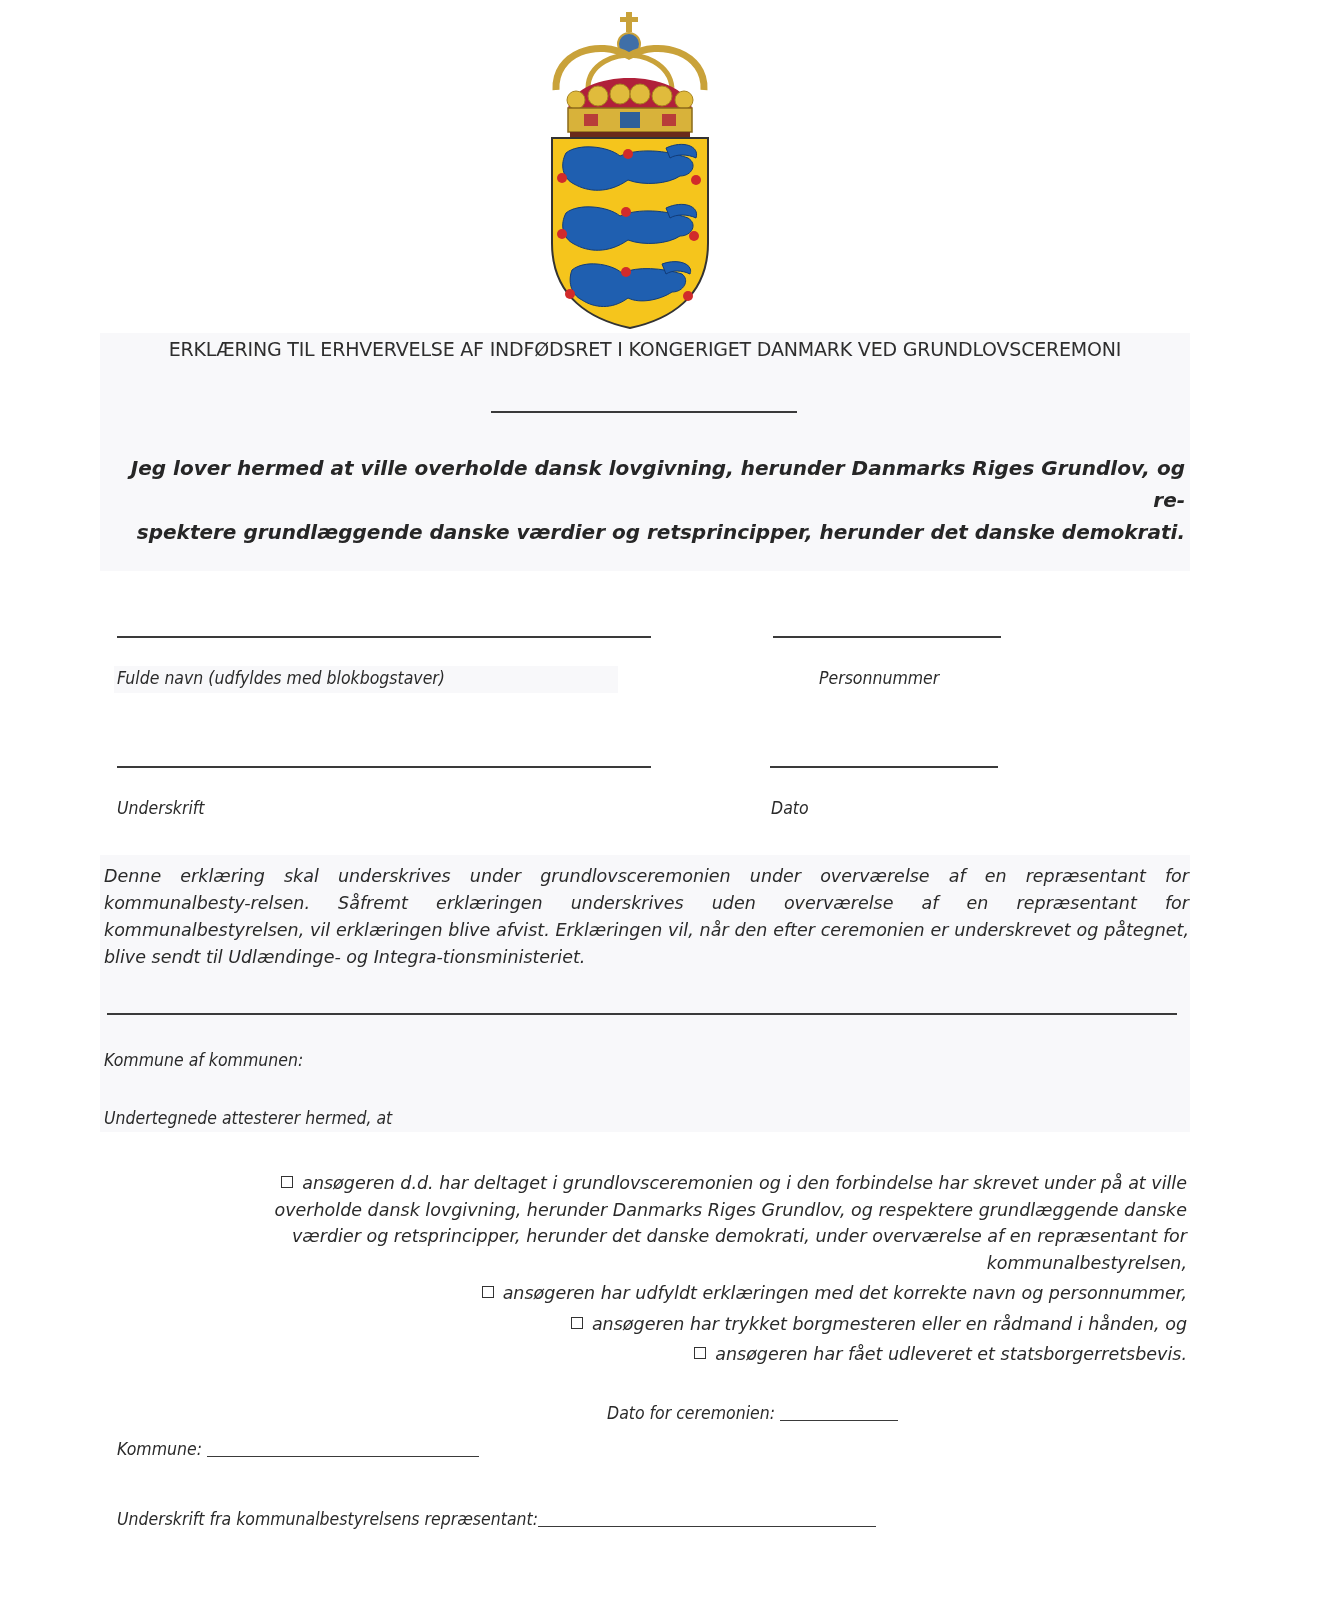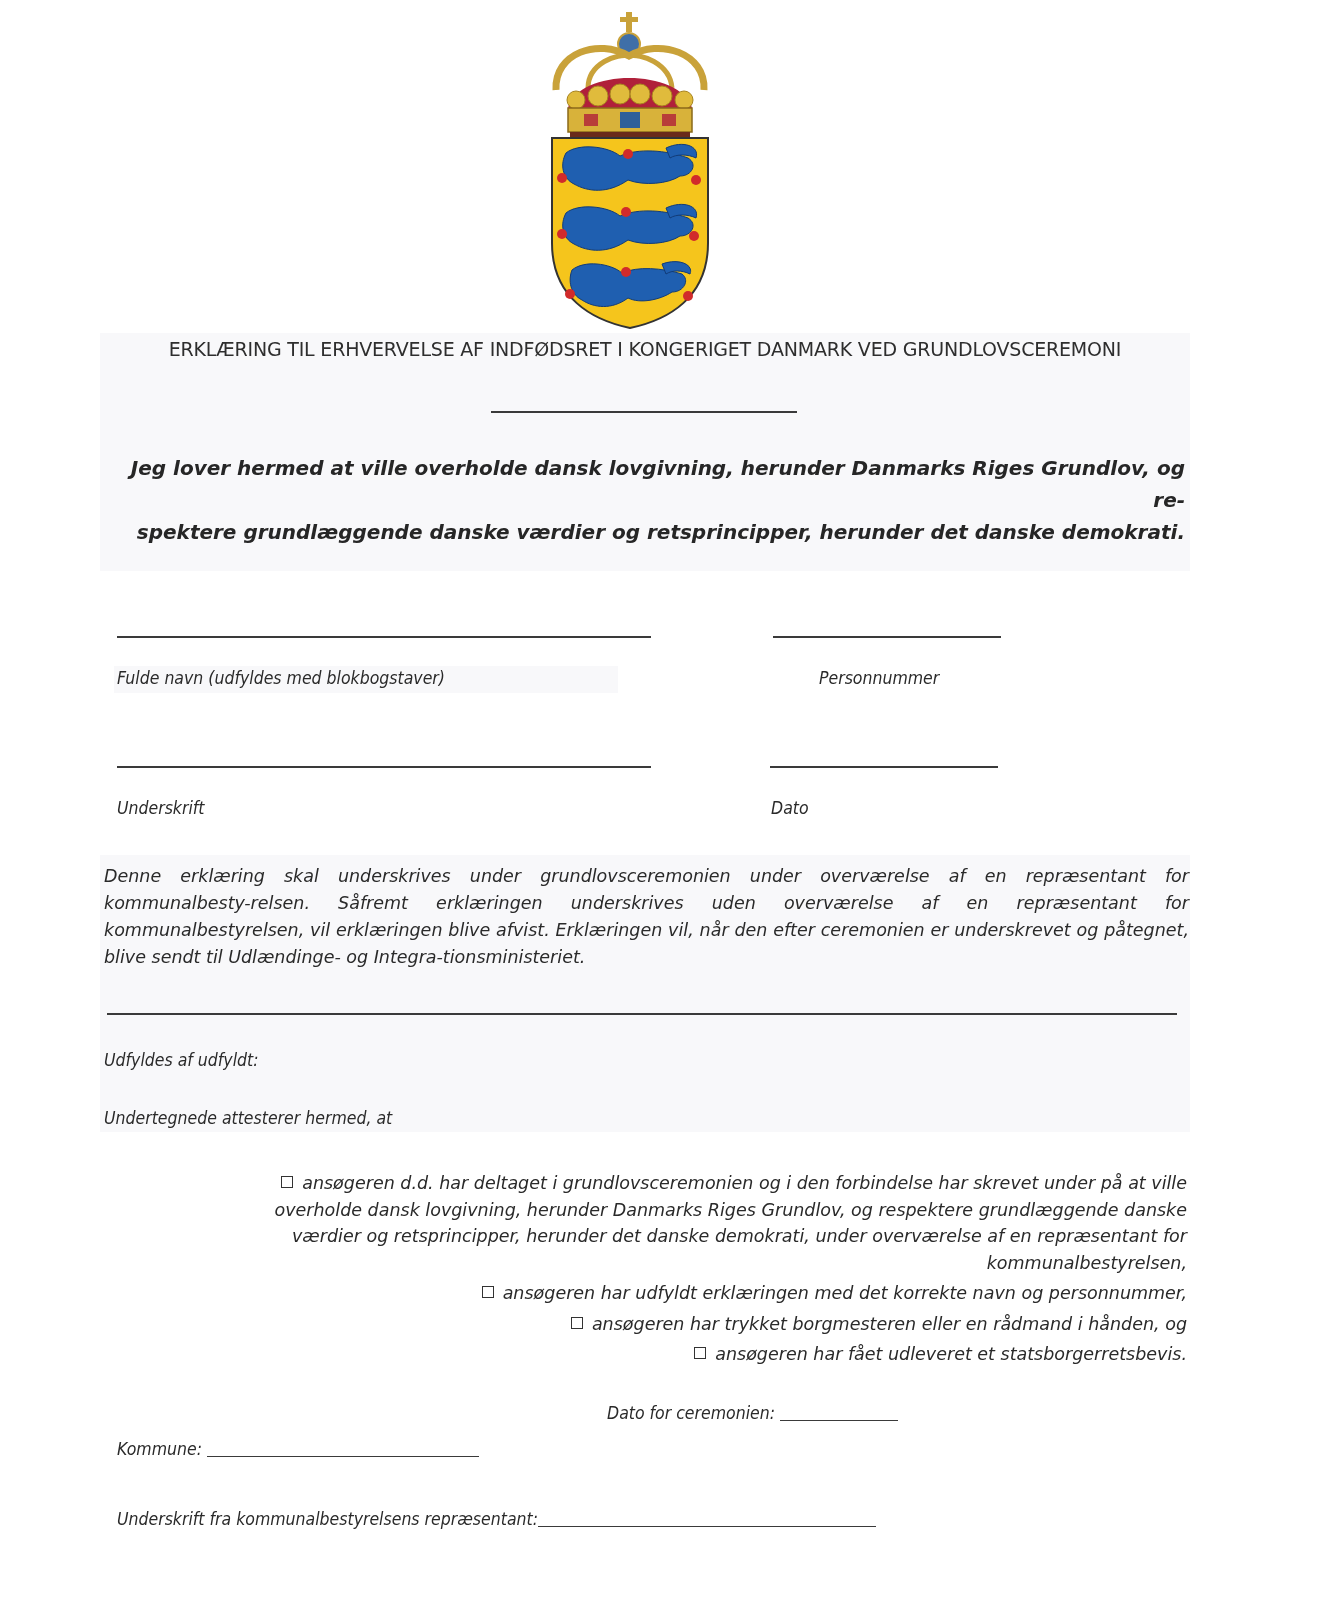--- a/index.html
+++ b/index.html
@@ -97,21 +97,21 @@
 
 <div class="abs label it" style="left:117px; top:798px;">Underskrift</div>
 <div class="abs label it" style="left:771px; top:798px;">Dato</div>
 
 <div class="shade" style="left:100px; top:855px; width:1090px; height:277px;"></div>
 
 <div class="abs para">Denne erklæring skal underskrives under grundlovsceremonien under overværelse af en repræsentant for kommunalbesty-relsen. Såfremt erklæringen underskrives uden overværelse af en repræsentant for kommunalbestyrelsen, vil erklæringen blive afvist. Erklæringen vil, når den efter ceremonien er underskrevet og påtegnet, blive sendt til Udlændinge- og Integra-tionsministeriet.</div>
 
 <div class="rule" style="left:107px; top:1013px; width:1070px;"></div>
 
-<div class="abs label it" style="left:104px; top:1050px;">Udfyldes af udfyldt:</div>
+<div class="abs label it" style="left:104px; top:1050px;">Kommune af kommunen:</div>
 <div class="abs label it" style="left:104px; top:1108px;">Undertegnede attesterer hermed, at</div>
 
 <div class="abs checklist">
   <div class="item">
     <span class="box"></span><span>ansøgeren d.d. har deltaget i grundlovsceremonien og i den forbindelse har skrevet under på at ville overholde dansk lovgivning, herunder Danmarks Riges Grundlov, og respektere grundlæggende danske værdier og retsprincipper, herunder det danske demokrati, under overværelse af en repræsentant for kommunalbestyrelsen,</span>
   </div>
   <div class="item">
     <span class="box"></span><span>ansøgeren har udfyldt erklæringen med det korrekte navn og personnummer,</span>
   </div>
   <div class="item">

